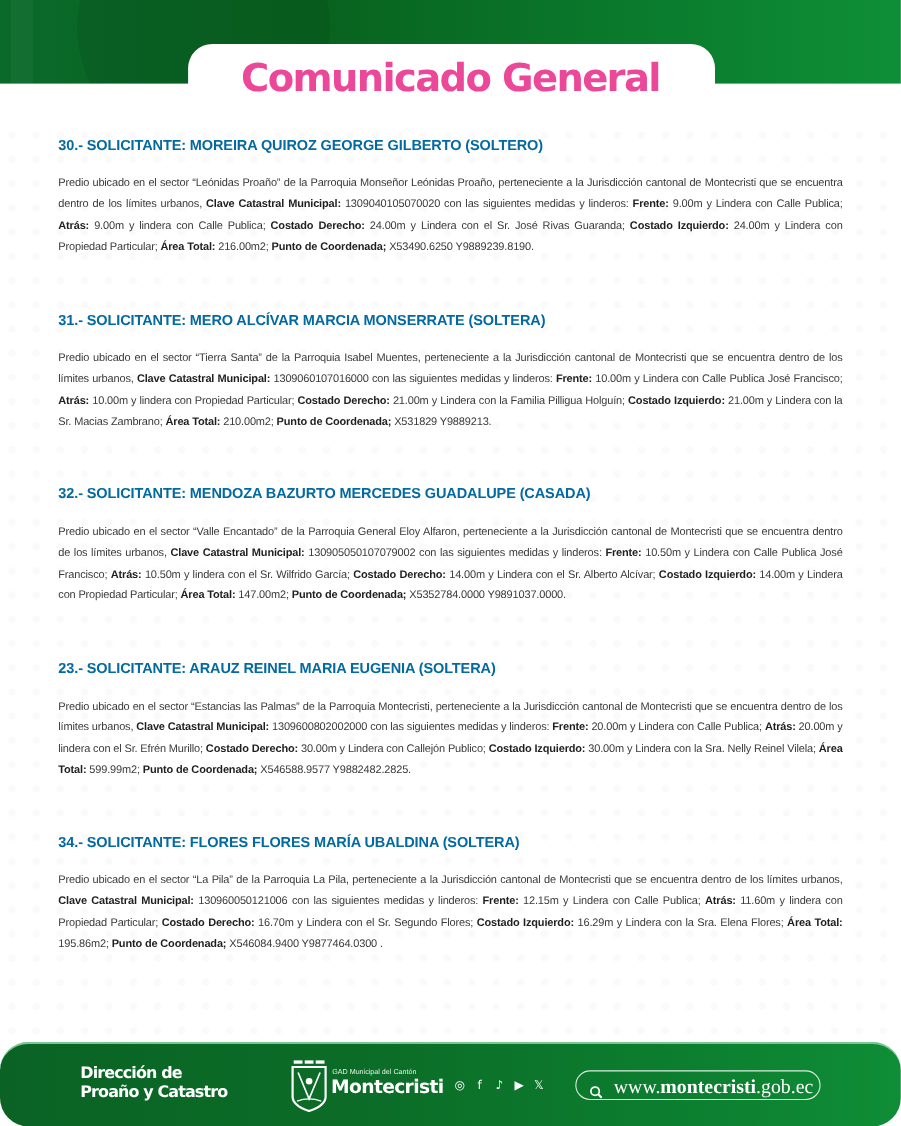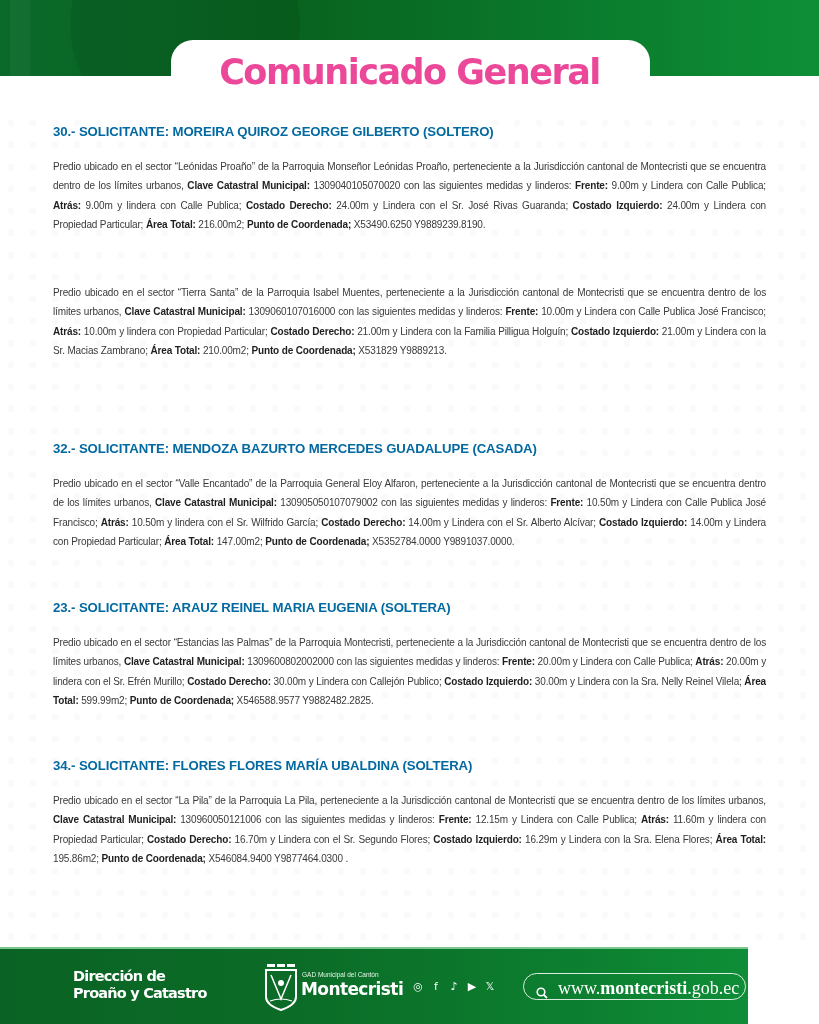--- a/index.html
+++ b/index.html
@@ -38,23 +38,24 @@
     font-family: "Liberation Sans", sans-serif; font-weight: bold; font-size: 13.2px;
     color: #0369a1; letter-spacing: -0.1px; margin-bottom: 18px; white-space: nowrap;
   }
   .entry-body {
     font-family: "Liberation Sans", sans-serif; font-size: 10px; line-height: 19.4px;
     color: #3a3a3a; text-align: justify; letter-spacing: -0.15px;
   }
   .entry-body b { color: #1f1f1f; font-weight: bold; }
 
   .footer {
-    position: absolute; left: 0; top: 947px; width: 748px; height: 77px;
+    position: absolute; left: 0; top: 947px; width: 819px; height: 77px;
     background: linear-gradient(90deg, #0a6324 0%, #0b6c27 40%, #0c7e2f 75%, #0f8d37 100%);
     border-top: 2px solid #7cc690;
+    border-radius: 26px;
   }
   .footer-dept {
     position: absolute; left: 73px; top: 19px; color: #ffffff;
     font-family: "DejaVu Sans", sans-serif; font-weight: bold; font-size: 14.5px;
     line-height: 17px; letter-spacing: -0.8px;
   }
   .shield {
     position: absolute; left: 264px; top: 14px; width: 34px; height: 48px;
   }
   .muni-small {
@@ -87,20 +88,21 @@
 <div class="title">Comunicado General</div>
 
 <div class="content"></div>
 
 <div class="entry" style="top:124px;">
   <div class="entry-head">30.- SOLICITANTE: MOREIRA QUIROZ GEORGE GILBERTO (SOLTERO)</div>
   <div class="entry-body"><span>Predio ubicado en el sector “Leónidas Proaño” de la Parroquia Monseñor Leónidas Proaño, perteneciente a la Jurisdicción cantonal de Montecristi que se encuentra dentro de los límites urbanos, </span><b>Clave Catastral Municipal:</b><span> 1309040105070020 con las siguientes medidas y linderos: </span><b>Frente:</b><span> 9.00m y Lindera con Calle Publica; </span><b>Atrás:</b><span> 9.00m y lindera con Calle Publica; </span><b>Costado Derecho:</b><span> 24.00m y Lindera con el Sr. José Rivas Guaranda; </span><b>Costado Izquierdo:</b><span> 24.00m y Lindera con Propiedad Particular; </span><b>Área Total:</b><span> 216.00m2; </span><b>Punto de Coordenada;</b><span> X53490.6250 Y9889239.8190.</span></div>
 </div>
 
 <div class="entry" style="top:283px;">
+  <div class="entry-head">31.- SOLICITANTE:  MERO ALCÍVAR MARCIA MONSERRATE (SOLTERA)</div>
   <div class="entry-body"><span>Predio ubicado en el sector “Tierra Santa” de la Parroquia Isabel Muentes, perteneciente a la Jurisdicción cantonal de Montecristi que se encuentra dentro de los límites urbanos, </span><b>Clave Catastral Municipal:</b><span> 1309060107016000 con las siguientes medidas y linderos: </span><b>Frente:</b><span> 10.00m y Lindera con Calle Publica José Francisco; </span><b>Atrás:</b><span> 10.00m y lindera con Propiedad Particular; </span><b>Costado Derecho:</b><span> 21.00m y Lindera con la Familia Pilligua Holguín; </span><b>Costado Izquierdo:</b><span> 21.00m y Lindera con la Sr. Macias Zambrano; </span><b>Área Total:</b><span> 210.00m2; </span><b>Punto de Coordenada;</b><span> X531829 Y9889213.</span></div>
 </div>
 
 <div class="entry" style="top:441px;">
   <div class="entry-head">32.- SOLICITANTE:  MENDOZA BAZURTO MERCEDES GUADALUPE (CASADA)</div>
   <div class="entry-body"><span>Predio ubicado en el sector “Valle Encantado” de la Parroquia General Eloy Alfaron, perteneciente a la Jurisdicción cantonal de Montecristi que se encuentra dentro de los límites urbanos, </span><b>Clave Catastral Municipal:</b><span> 130905050107079002 con las siguientes medidas y linderos: </span><b>Frente:</b><span> 10.50m y Lindera con Calle Publica José Francisco; </span><b>Atrás:</b><span> 10.50m y lindera con el Sr. Wilfrido García; </span><b>Costado Derecho:</b><span> 14.00m y Lindera con el Sr. Alberto Alcívar; </span><b>Costado Izquierdo:</b><span> 14.00m y Lindera con Propiedad Particular; </span><b>Área Total:</b><span> 147.00m2; </span><b>Punto de Coordenada;</b><span> X5352784.0000 Y9891037.0000.</span></div>
 </div>
 
 <div class="entry" style="top:600px;">
   <div class="entry-head">23.- SOLICITANTE:  ARAUZ REINEL MARIA EUGENIA (SOLTERA)</div>

